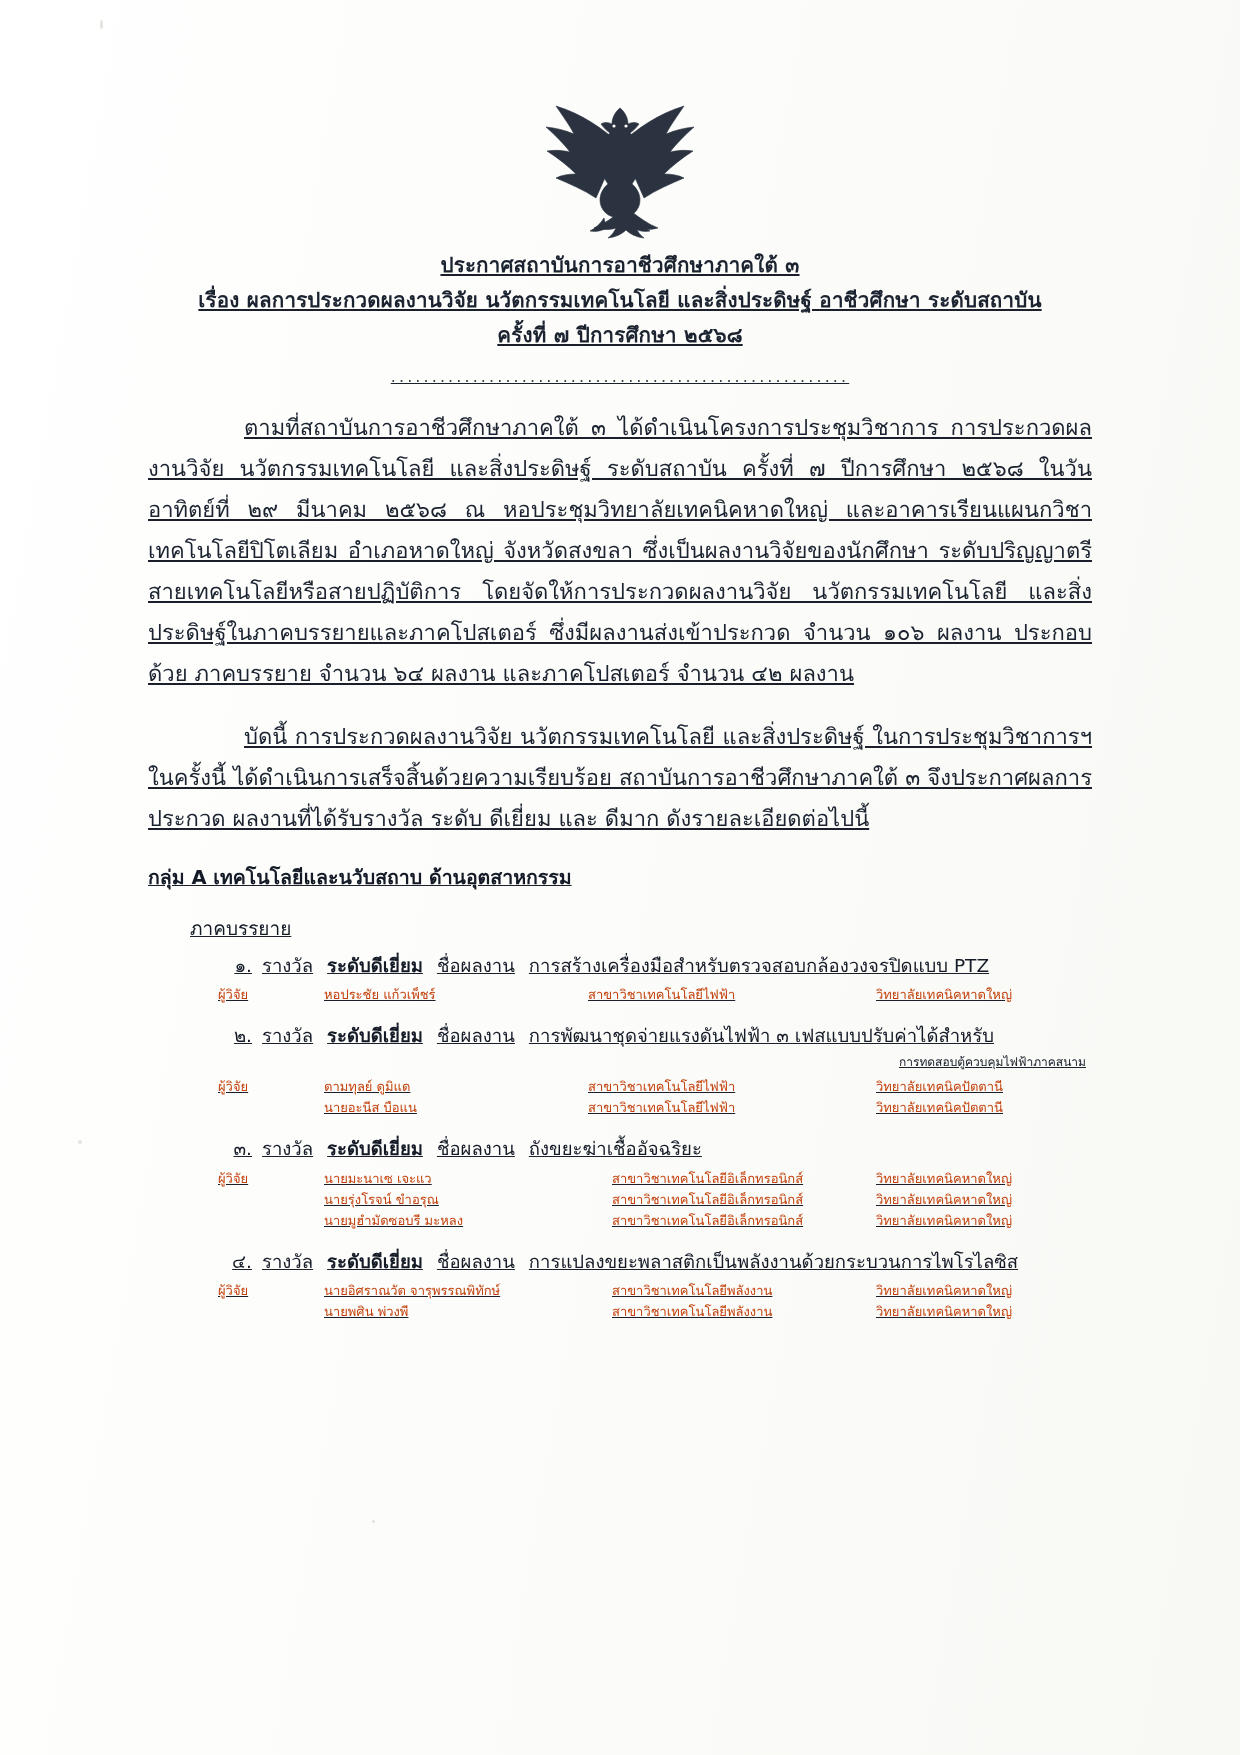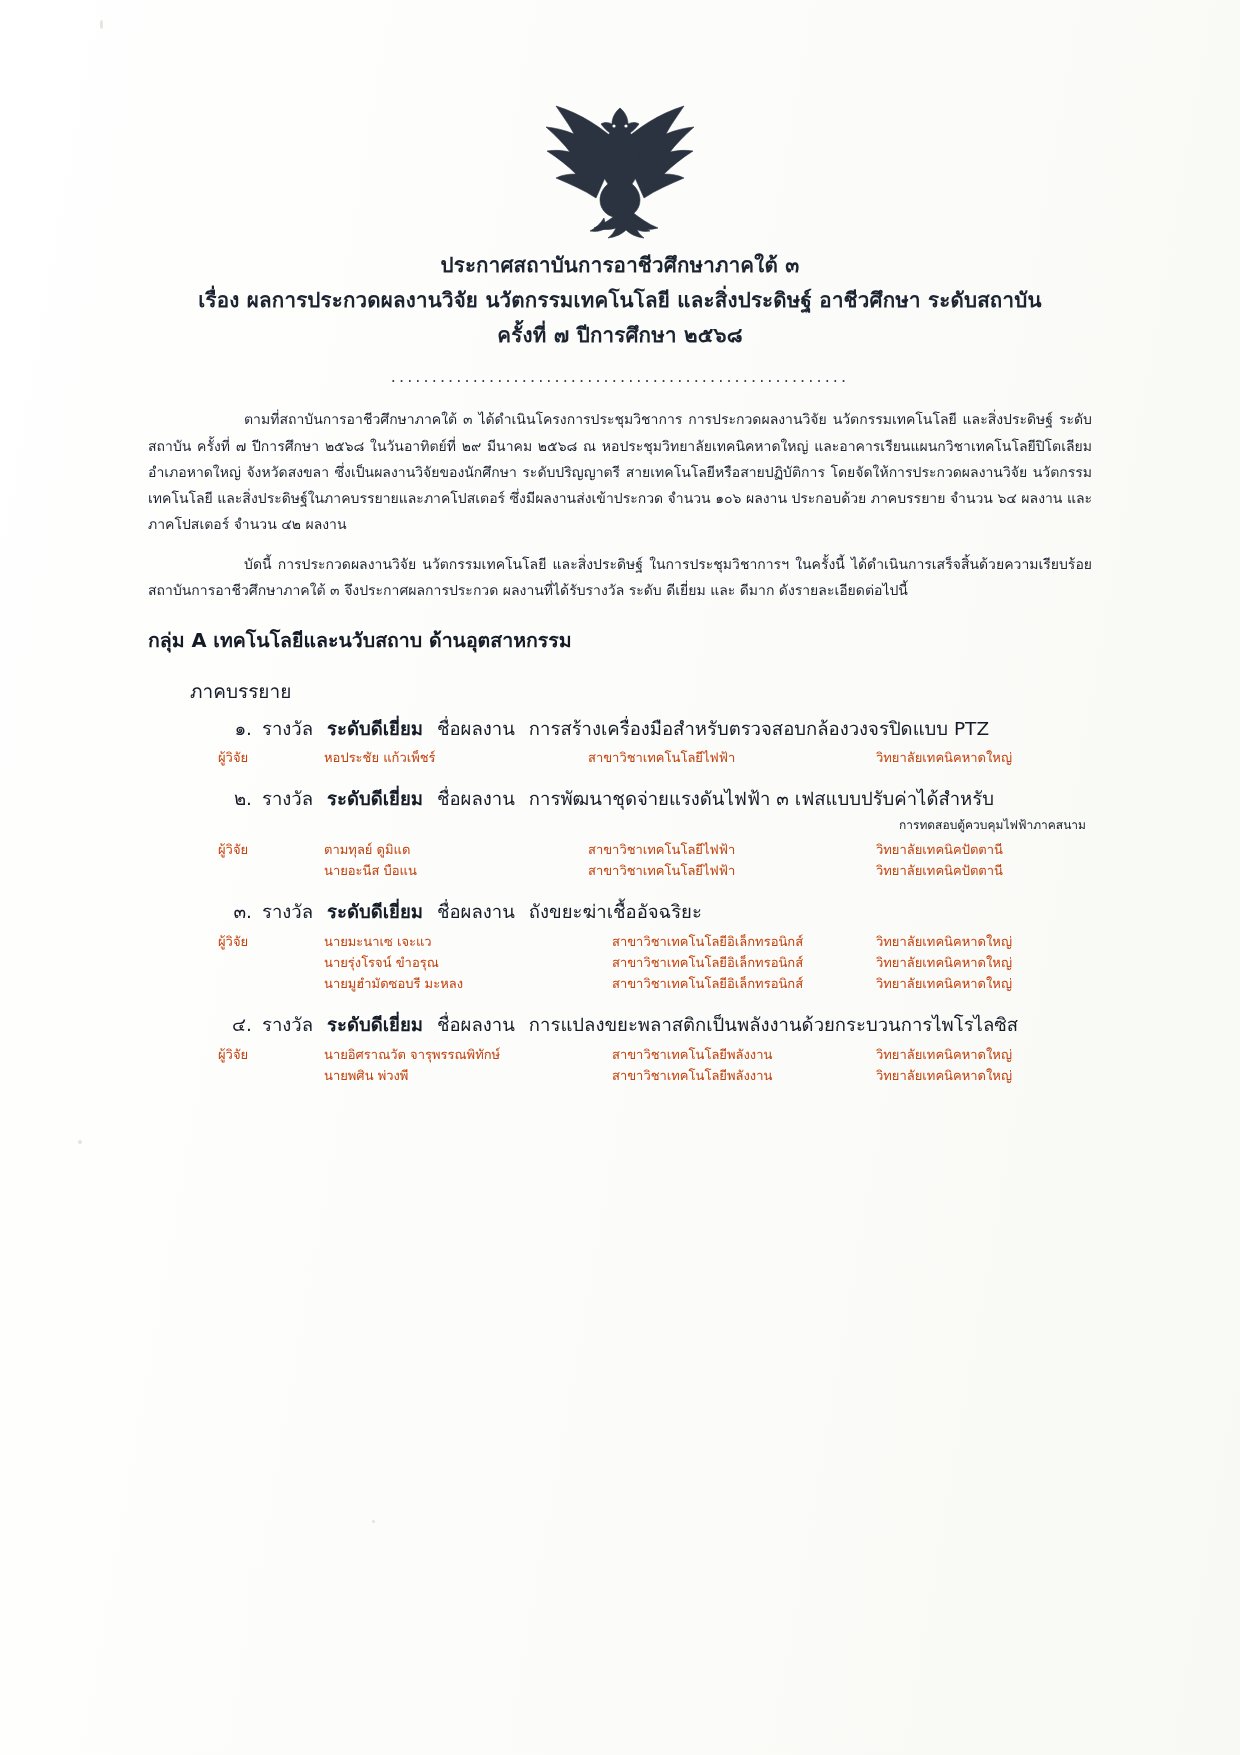--- a/index.html
+++ b/index.html
@@ -11,20 +11,21 @@
     font-family: "DejaVu Sans", "Liberation Sans", sans-serif;
     color: #1a1f2b;
   }
   .page {
     position: relative;
     width: 1240px;
     height: 1755px;
     margin: 0 auto;
     background: #fdfdfb;
     overflow: hidden;
+    text-decoration: underline;
   }
   
   .page::before {
     content: "";
     position: absolute;
     inset: 0;
     background: linear-gradient(100deg, #ffffff 0%, #fcfcfa 45%, #f8f8f5 100%);
     pointer-events: none;
   }
   .sheet {
@@ -59,21 +60,21 @@
   .title-line.l3 { margin-top: 4px; }
   .dotline {
     text-align: center;
     margin: 16px 0 20px;
     font-size: 16px;
     letter-spacing: 3.1px;
     color: #3a4150;
   }
   
   .para {
-    font-size: 14px;
+    font-size: 22px;
     line-height: 1.86;
     text-align: justify;
     text-justify: inter-word;
     color: #1b2330;
     margin-bottom: 10px;
   }
   .para .indent {
     display: inline-block;
     width: 96px;
   }

